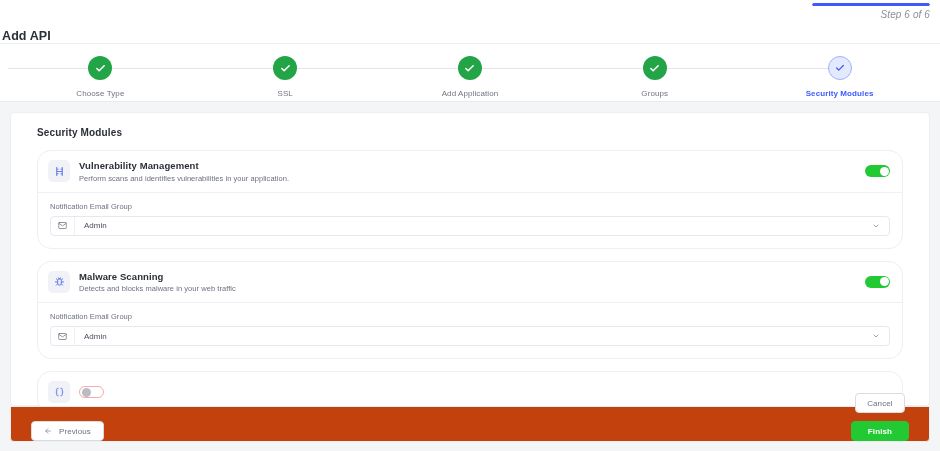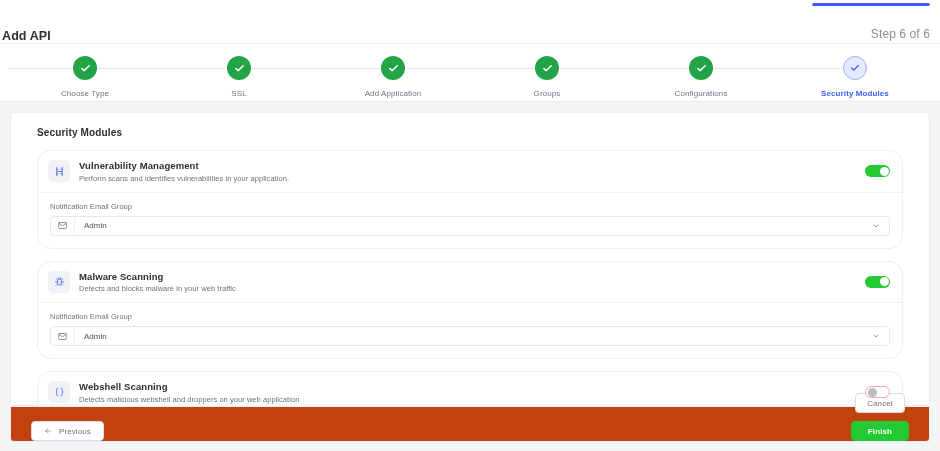--- a/index.html
+++ b/index.html
@@ -36,22 +36,23 @@
   }
   .progress-track {
     height: 3px; width: 118px; background: #ffffff;
     border-radius: 2px; overflow: hidden; margin-left: auto;
   }
   .progress-fill {
     height: 3px; background: #3d5afe; width: 100%;
     border-radius: 2px;
   }
   .progress-label {
-    font-size: 12px; color: #8b8f99; margin-top: 21px;
+    font-size: 10px; color: #8b8f99; margin-top: 3px;
     letter-spacing: .1px;
+    font-style: italic;
   }
 
   
   .stepper-bar {
     background: #ffffff;
     height: 58px;
     position: relative;
     flex: none;
     border-bottom: 1px solid #e9eaee;
     padding-top: 4px;
@@ -298,30 +299,20 @@
         <div class="step-line"></div>
         <div class="step-line-right"></div>
         <div class="circle">
           <svg width="11" height="11" viewBox="0 0 24 24" fill="none" stroke="#ffffff" stroke-width="3.4" stroke-linecap="round" stroke-linejoin="round">
               <polyline points="20 6 9 17 4 12"></polyline>
             </svg>
         </div>
         <div class="step-label">Groups</div>
       </div>
 
-      <div class="step">
-        <div class="step-line"></div>
-        <div class="step-line-right"></div>
-        <div class="circle">
-          <svg width="11" height="11" viewBox="0 0 24 24" fill="none" stroke="#ffffff" stroke-width="3.4" stroke-linecap="round" stroke-linejoin="round">
-              <polyline points="20 6 9 17 4 12"></polyline>
-            </svg>
-        </div>
-        <div class="step-label">Configurations</div>
-      </div>
 
       <div class="step">
         <div class="step-line"></div>
 
         <div class="circle active">
           <svg width="10" height="10" viewBox="0 0 24 24" fill="none" stroke="#3d5afe" stroke-width="3" stroke-linecap="round" stroke-linejoin="round">
               <polyline points="20 6 9 17 4 12"></polyline>
             </svg>
         </div>
         <div class="step-label active">Security Modules</div>
@@ -404,24 +395,20 @@
       </div>
 
       <div class="module">
         <div class="module-head">
           <div class="module-icon">
             <svg width="11" height="11" viewBox="0 0 24 24" fill="none" stroke="#5b73e8" stroke-width="2" stroke-linecap="round" stroke-linejoin="round">
               <path d="M9 3H8a2 2 0 0 0-2 2v4a2 2 0 0 1-2 2 2 2 0 0 1 2 2v4a2 2 0 0 0 2 2h1"></path>
               <path d="M15 3h1a2 2 0 0 1 2 2v4a2 2 0 0 0 2 2 2 2 0 0 0-2 2v4a2 2 0 0 1-2 2h-1"></path>
             </svg>
           </div>
-          <div class="module-text">
-            <div class="module-name">Webshell Scanning</div>
-            <div class="module-desc">Detects malicious webshell and droppers on your web application</div>
-          </div>
           <div class="toggle off">
             <div class="knob"></div>
           </div>
         </div>
       </div>
 
     </div>
   </div>
 
   <div class="footer">

